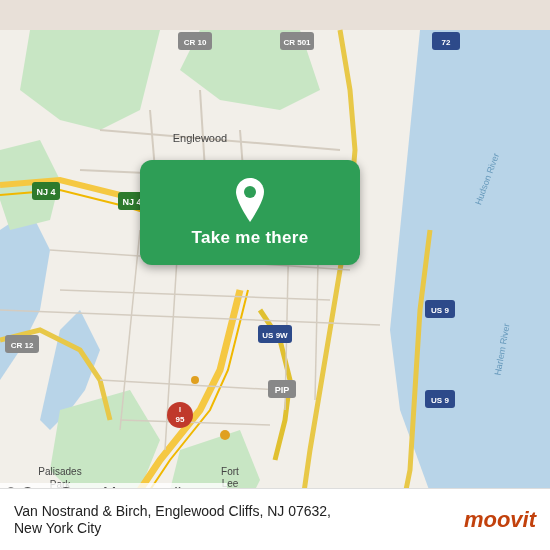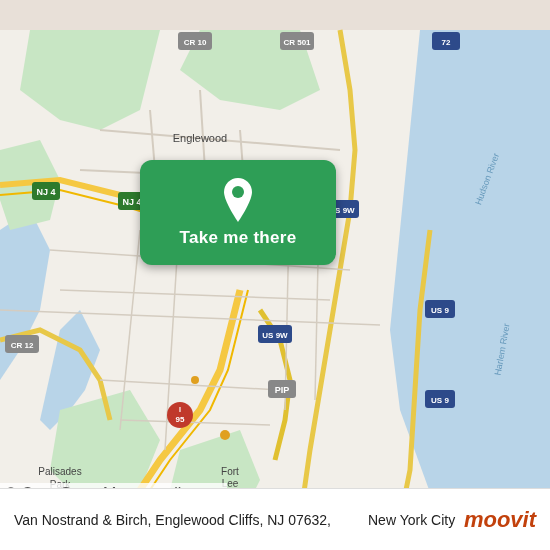--- a/index.html
+++ b/index.html
@@ -23,21 +23,21 @@
       top: 0; left: 0;
       width: 100%;
       height: 100%;
     }
 
     
     .take-me-there-overlay {
       position: absolute;
       top: 160px;
       left: 140px;
-      width: 196px;
+      width: 220px;
       height: 105px;
       background: #2e9e56;
       border-radius: 12px;
       display: flex;
       flex-direction: column;
       align-items: center;
       justify-content: center;
       gap: 6px;
       cursor: pointer;
       box-shadow: 0 3px 10px rgba(0,0,0,0.35);
@@ -65,35 +65,34 @@
       padding: 10px 14px 10px 14px;
       display: flex;
       align-items: center;
       justify-content: space-between;
       border-top: 1px solid #ddd;
       min-height: 62px;
     }
 
     .bottom-bar-text {
       display: flex;
-      flex-direction: row;
+      flex-direction: column;
       gap: 1px;
     }
 
     .location-name {
       font-size: 14px;
       color: #222;
       font-weight: 400;
     }
 
     .location-city {
       font-size: 14px;
       color: #222;
       font-weight: 400;
-      margin-left: 36px;
     }
 
     .moovit-logo {
       display: flex;
       align-items: center;
       gap: 4px;
       flex-shrink: 0;
     }
 
     .moovit-m {

